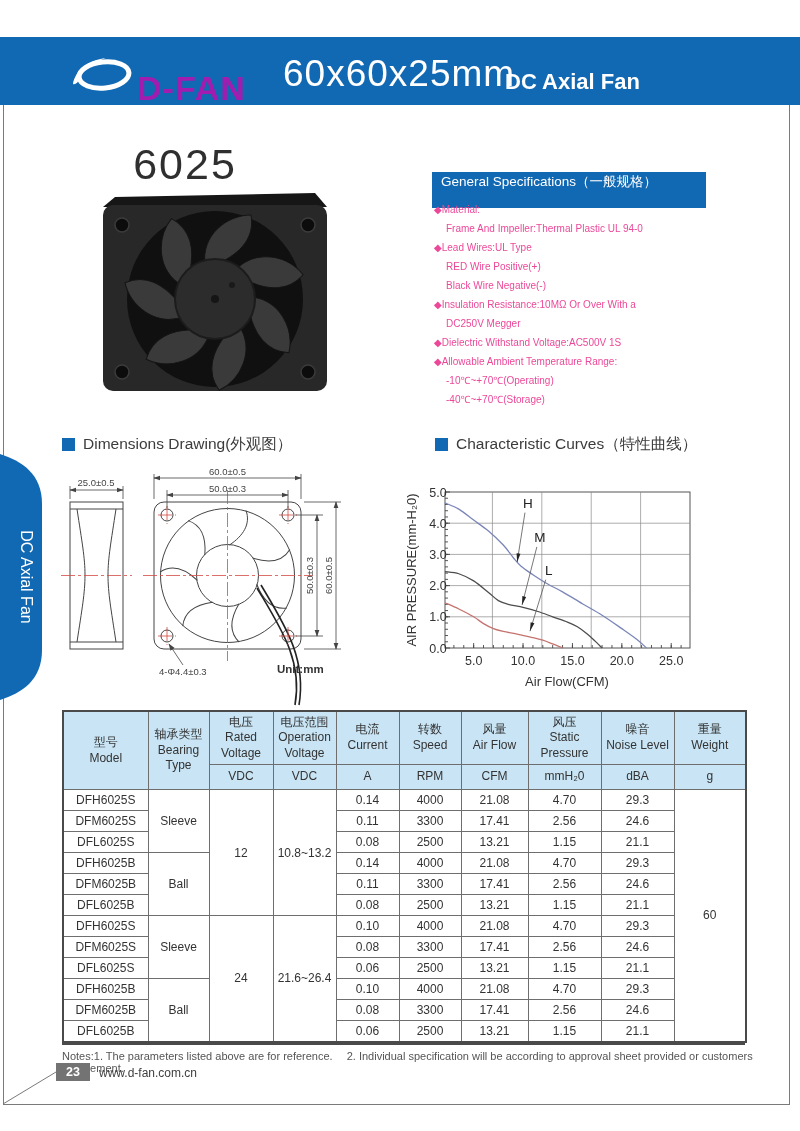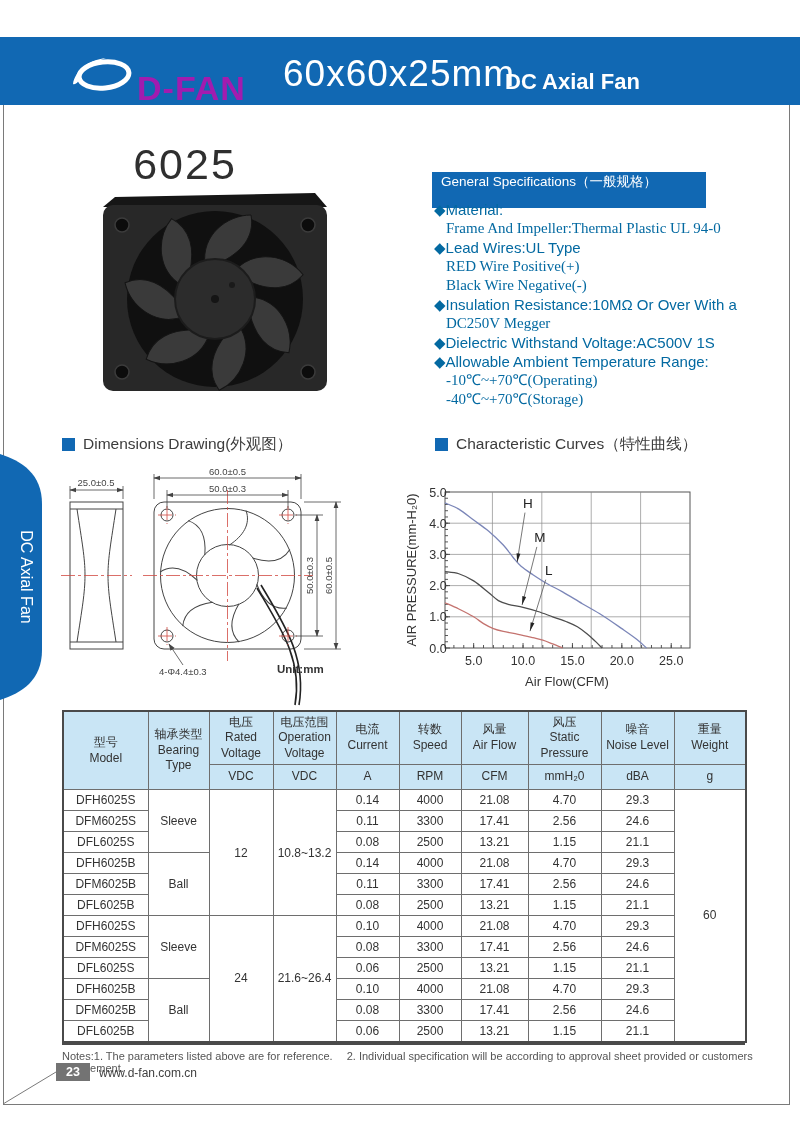--- a/index.html
+++ b/index.html
@@ -18,22 +18,22 @@
   .border-bottom{left:3px;top:1104px;width:787px;height:1px;}
   
   .tab{position:absolute;left:0;top:448px;}
   
   .model-no{position:absolute;left:110px;top:140px;width:150px;text-align:center;
             font-size:43px;color:#2f2f2f;letter-spacing:2px;}
   .fan-photo{position:absolute;left:95px;top:193px;}
   
   .gs-bar{position:absolute;left:432px;top:172px;width:274px;height:36px;background:#1168b3;
           color:#fff;font-size:13.5px;line-height:20px;padding-left:9px;box-sizing:border-box;}
-  .gs-list{position:absolute;left:434px;top:200px;width:340px;font-size:15px;line-height:19px;color:#0369a1;}
-  .gs-list .cont{padding-left:12px;font-family:Liberation Serif, serif;}
+  .gs-list{position:absolute;left:434px;top:200px;width:340px;font-size:10px;line-height:19px;color:#ec4899;}
+  .gs-list .cont{padding-left:12px;}
   
   .sec{position:absolute;display:flex;align-items:center;font-size:15.5px;color:#3c3c3c;}
   .sec .sq{width:13px;height:13px;background:#1168b3;margin-right:8px;flex:0 0 auto;}
   .sec-dims{left:62px;top:434px;}
   .sec-curves{left:435px;top:434px;}
   .sec-specs{left:62px;top:716px;}
   
   .dim-t{font-size:9.5px;fill:#444;}
   .unit-t{font-size:11.5px;font-weight:700;fill:#333;}
   .ticklabel{font-size:12.5px;fill:#333;text-anchor:middle;}

